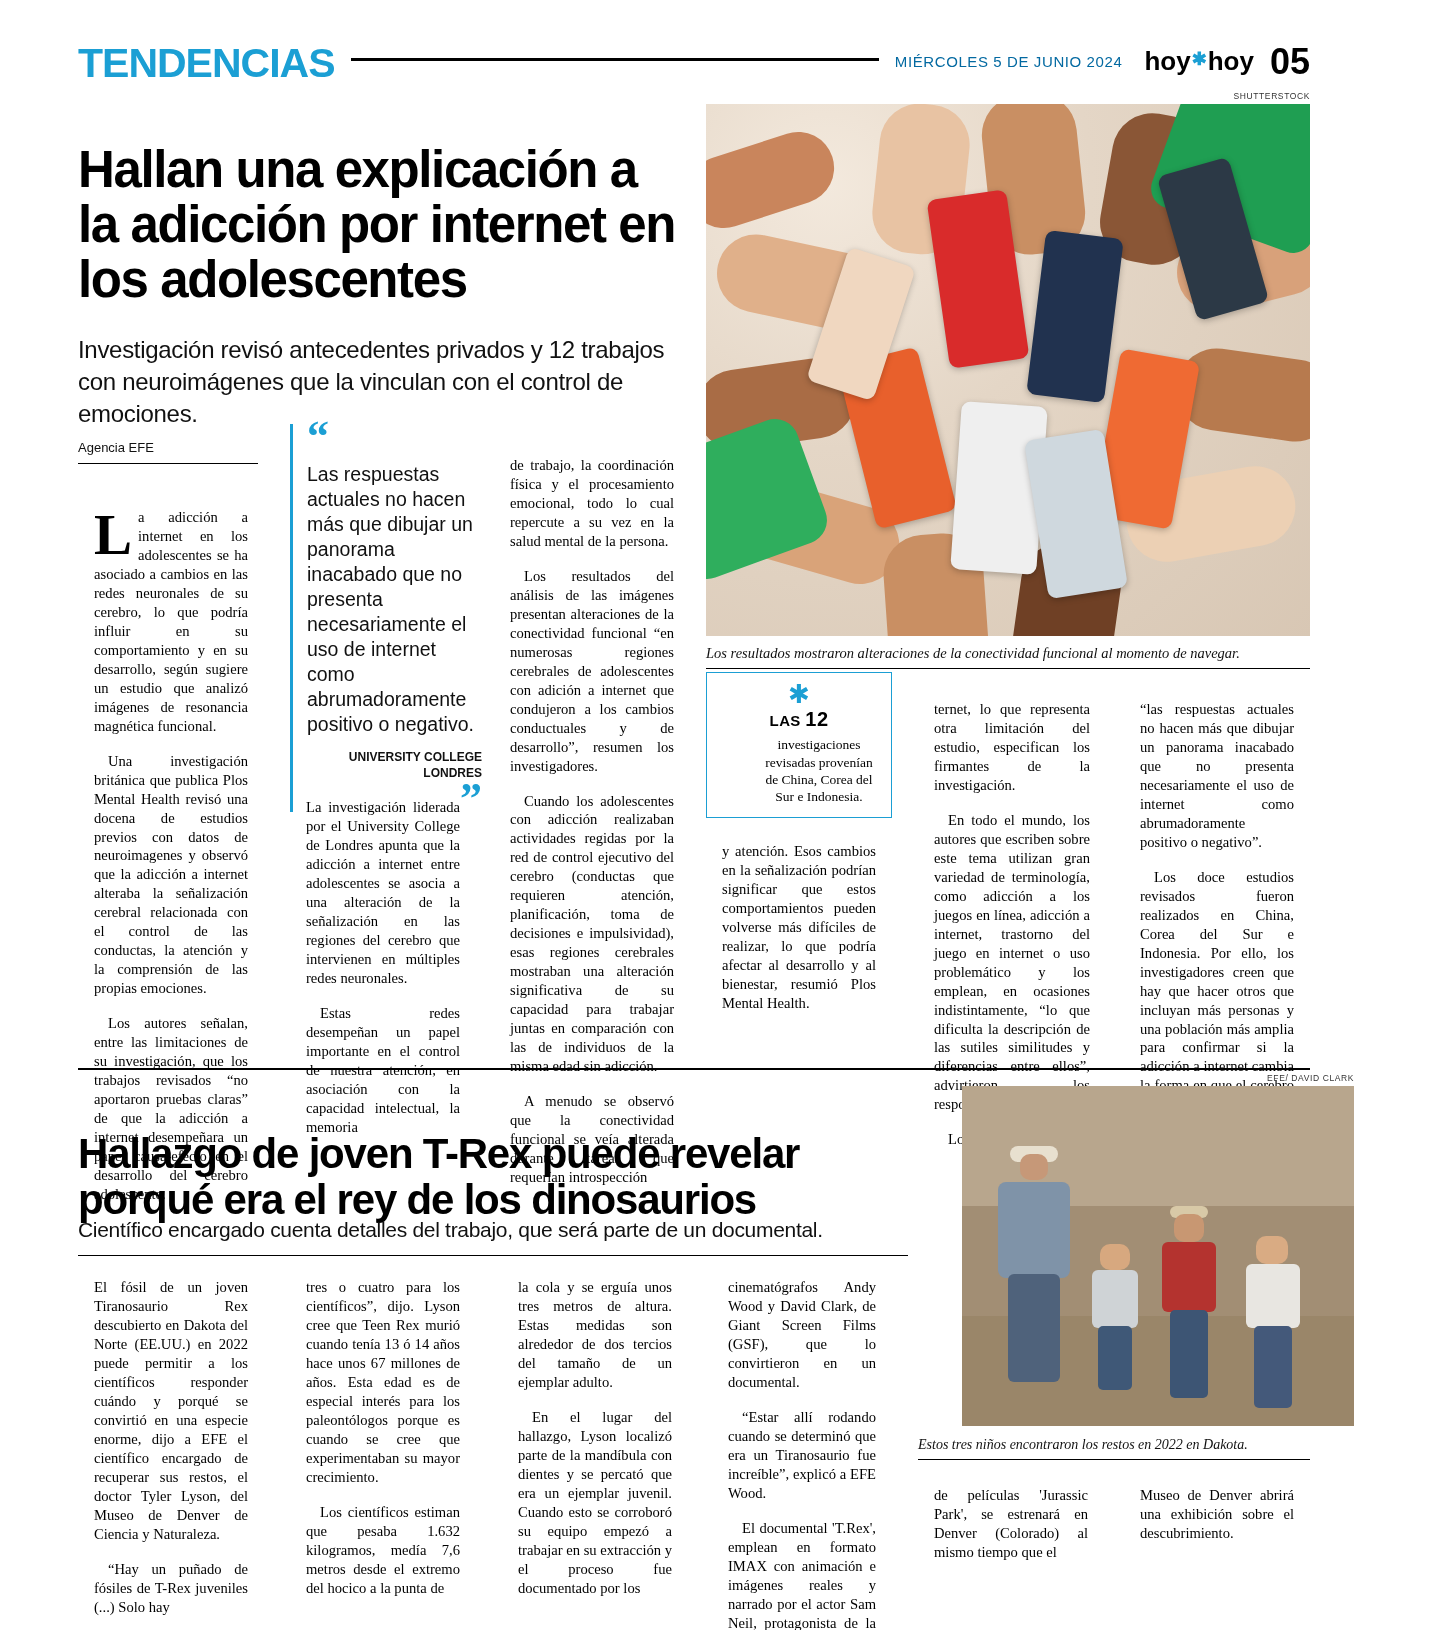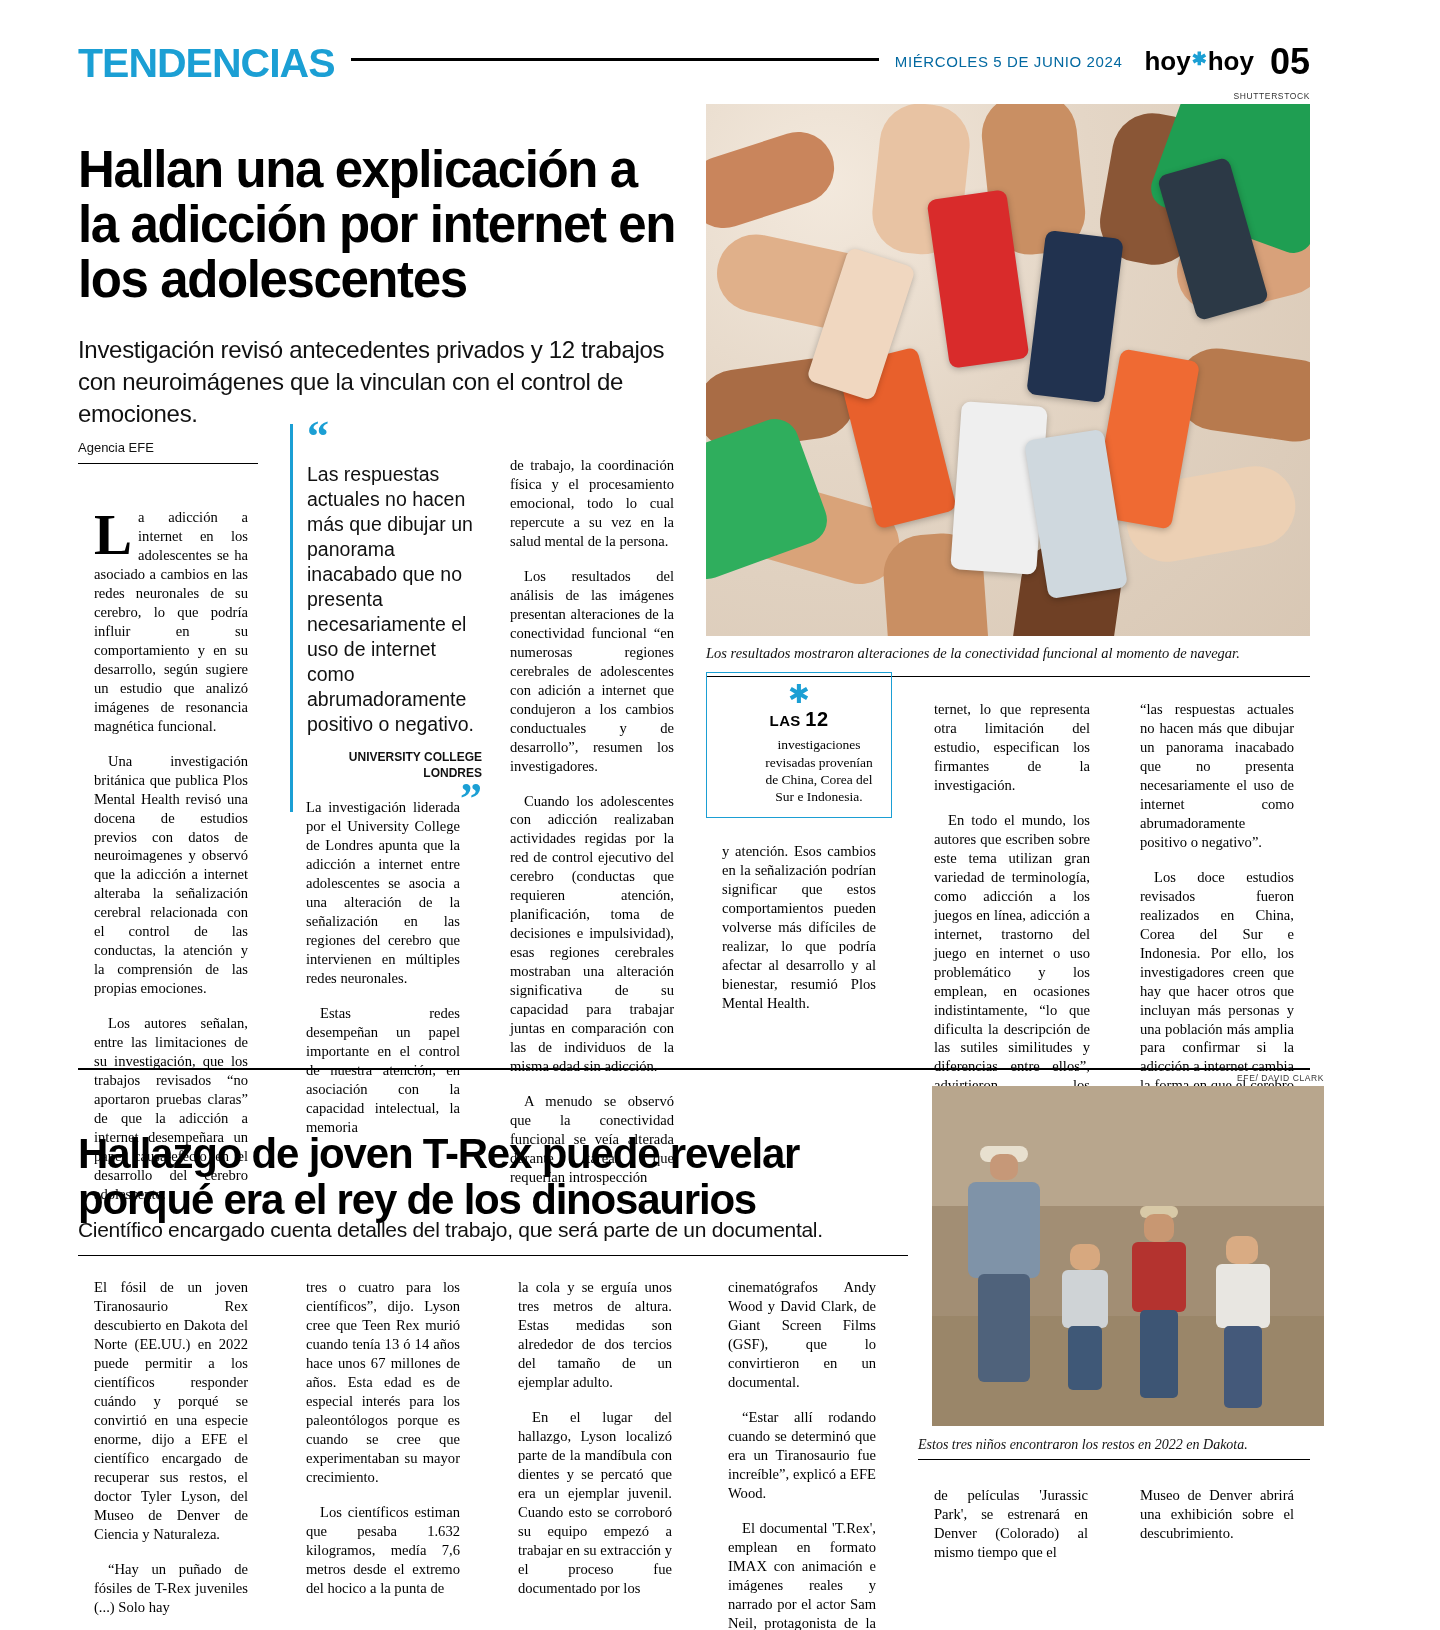--- a/index.html
+++ b/index.html
@@ -106,21 +106,21 @@
   }
   .caption1 {
     position: absolute;
     left: 706px;
     top: 645px;
     width: 604px;
     font-family: "Liberation Serif", serif;
     font-style: italic;
     font-size: 14.5px;
     color: #111;
-    padding-bottom: 14px;
+    padding-bottom: 6px;
     border-bottom: 1.5px solid #000;
   }
 
   
   .headline {
     position: absolute;
     left: 78px;
     top: 108px;
     width: 610px;
     font-family: "Liberation Sans", sans-serif;
@@ -288,21 +288,21 @@
     font-size: 21px;
     line-height: 1.3;
     letter-spacing: -0.3px;
     color: #111;
     padding-bottom: 12px;
     border-bottom: 1.5px solid #000;
   }
 
   .photo2-wrap {
     position: absolute;
-    left: 888px;
+    left: 918px;
     top: 1086px;
     width: 392px;
     height: 244px;
     padding-left: 44px;
   }
   .photo2 {
     width: 392px;
     height: 340px;
     overflow: hidden;
     position: relative;

